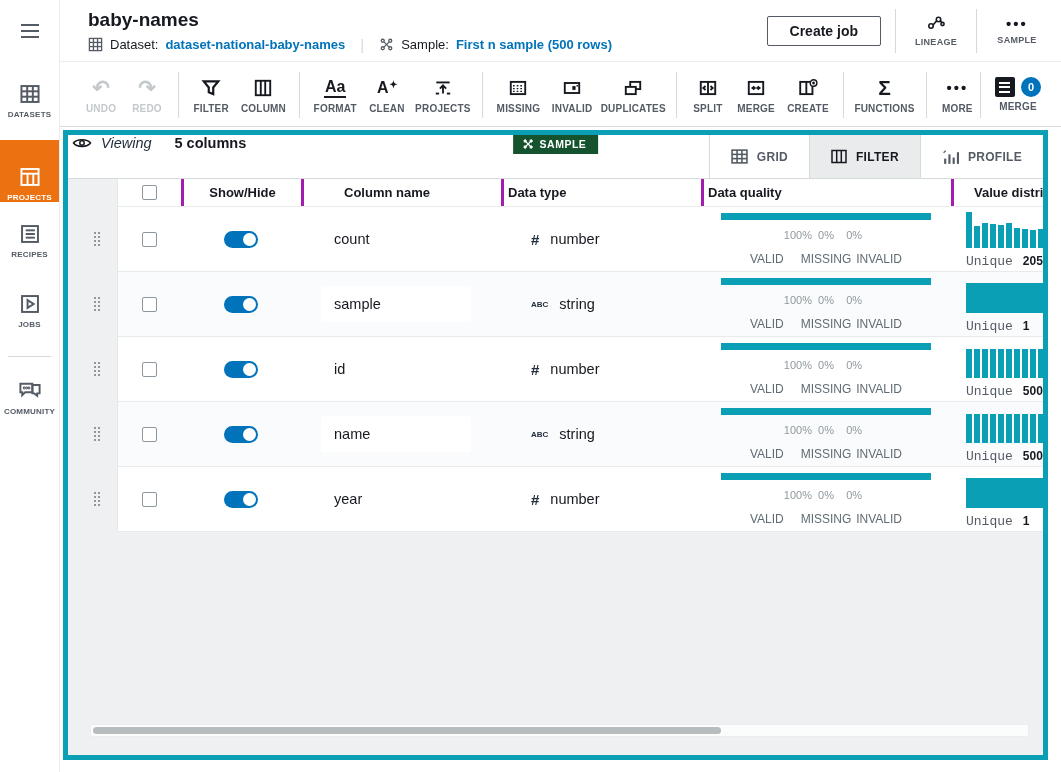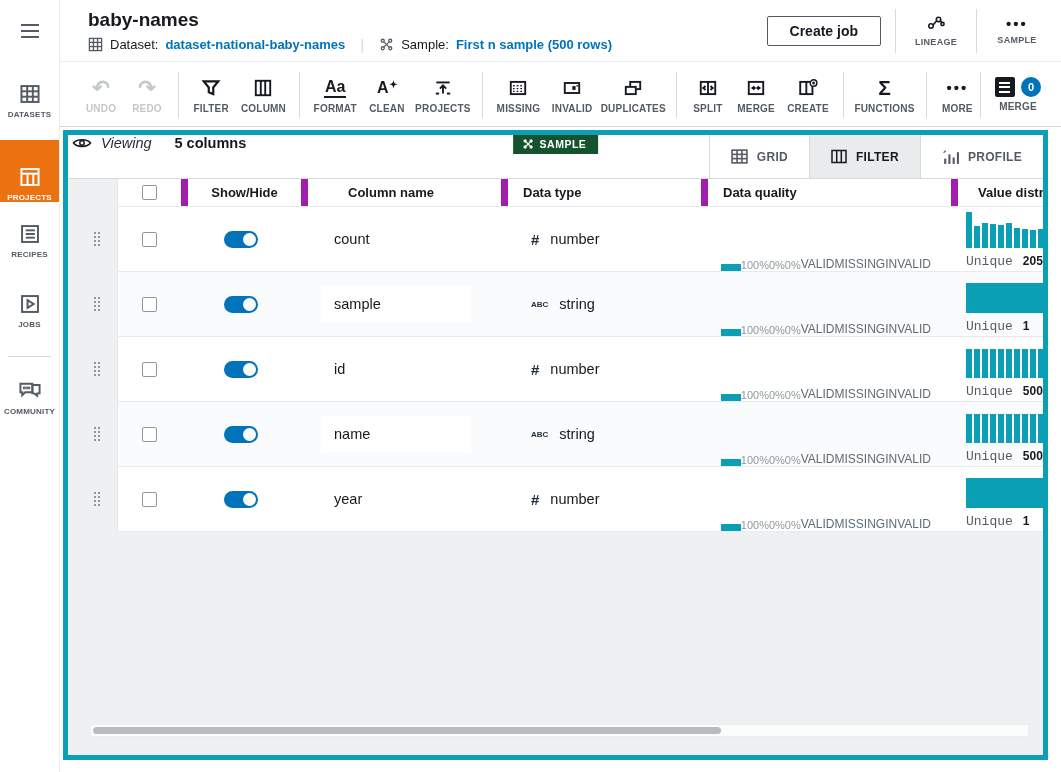--- a/index.html
+++ b/index.html
@@ -82,44 +82,44 @@
   .tab.active svg { stroke:#16191f; }
 
   .content { position:relative; height:576px; overflow:hidden; }
 
   
   .stable { position:absolute; left:49px; top:0; width:1014px; }
   .srow, .shead { display:grid; grid-template-columns:63px 120px 200px 200px 250px 181px;
     background:#fff; border-left:1px solid #e4e8e8; border-bottom:1px solid #e7ebeb; }
   .shead { height:28px; align-items:center; }
   .hcell { font-size:13px; font-weight:700; color:#16191f; height:100%; display:flex; align-items:center;
-    border-left:7px solid #a21caf; }
+    border-left:3px solid #a21caf; }
   .hcell:first-child { border-left:none; justify-content:center; }
   .hc-center { justify-content:center; }
   .hc-pad40 { padding-left:40px; }
-  .hc-pad15 { padding-left:15px; }
+  .hc-pad15 { padding-left:4px; }
   .hc-pad20 { padding-left:20px; }
   .srow { height:65px; position:relative; }
   .srow.stripe { background:#fafbfc; }
   .cell { display:flex; align-items:center; }
   .cell-center { justify-content:center; }
   .drag-handle { position:absolute; left:-30px; top:50%; transform:translateY(-50%); width:14px; height:18px;
     display:flex; align-items:center; justify-content:center; cursor:grab; }
   .dots8 { width:2px; height:2px; background:#8d979e;
     box-shadow:4px 0 #8d979e, 0 4px #8d979e, 4px 4px #8d979e, 0 8px #8d979e, 4px 8px #8d979e, 0 12px #8d979e, 4px 12px #8d979e; margin-bottom:12px; }
   .cbx { width:15px; height:15px; border:1px solid #8d979e; border-radius:2px; background:#fff; cursor:pointer; }
   .toggle { width:34px; height:17px; border-radius:9px; background:#0073bb; position:relative; cursor:pointer; }
   .toggle::after { content:""; position:absolute; right:2px; top:2px; width:13px; height:13px; border-radius:50%; background:#fff; }
   .namebox { margin-left:20px; min-width:150px; background:#fff; border-radius:2px; padding:10px 13px;
     font-size:14.5px; color:#16191f; cursor:text; }
   .typecell { padding-left:30px; gap:11px; font-size:14.5px; }
   .ticon-num { font-size:15px; font-weight:700; color:#232f3e; }
   .ticon-str { font-size:8px; font-weight:800; color:#232f3e; letter-spacing:0; }
 
-  .qcell { flex-direction:row; justify-content:center; align-items:flex-end; padding:0 20px; }
+  .qcell { flex-direction:column; justify-content:center; align-items:center; padding:0 20px; }
   .qbar { height:7px; background:#0a9fb5; width:100%; }
   .qpcts { display:grid; grid-template-columns:1fr 1fr 1fr; margin-top:9px; }
   .qpcts span { text-align:center; font-size:11px; color:#90999e; }
   .qlbls { display:grid; grid-template-columns:1fr 1fr 1fr; margin-top:11px; }
   .qlbls span { font-size:12px; color:#5f6b73; }
   .qlbls span:nth-child(1){ text-align:left; }
   .qlbls span:nth-child(2){ text-align:center; }
   .qlbls span:nth-child(3){ text-align:right; }
 
   .vcell { flex-direction:column; justify-content:center; align-items:flex-start; padding-left:15px; }

